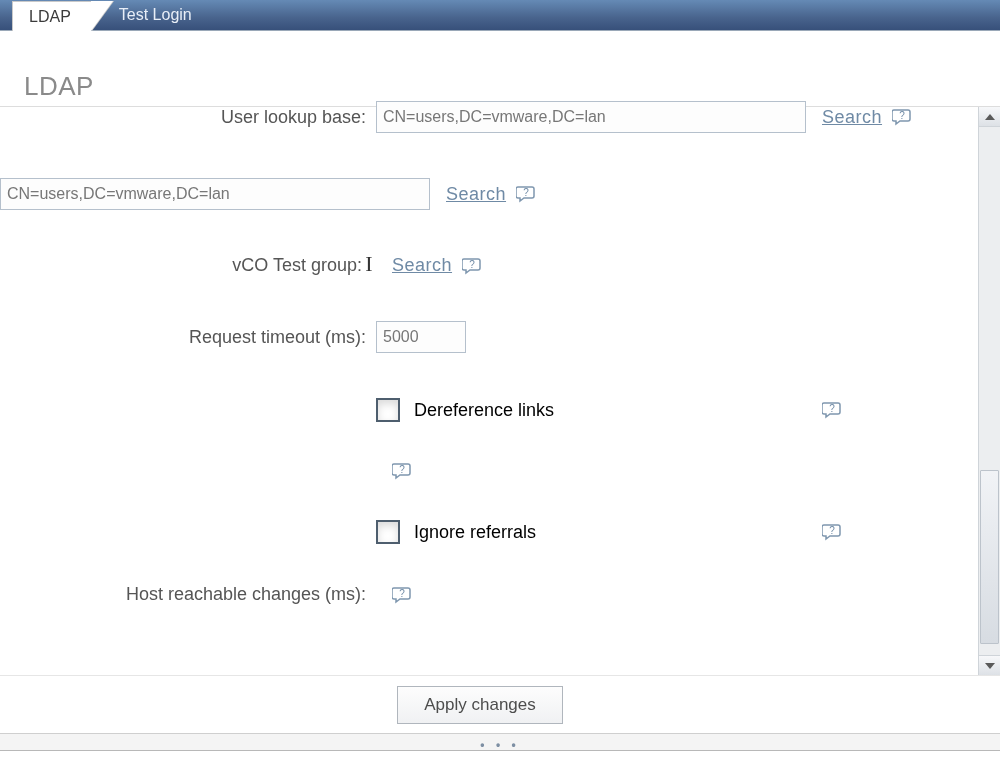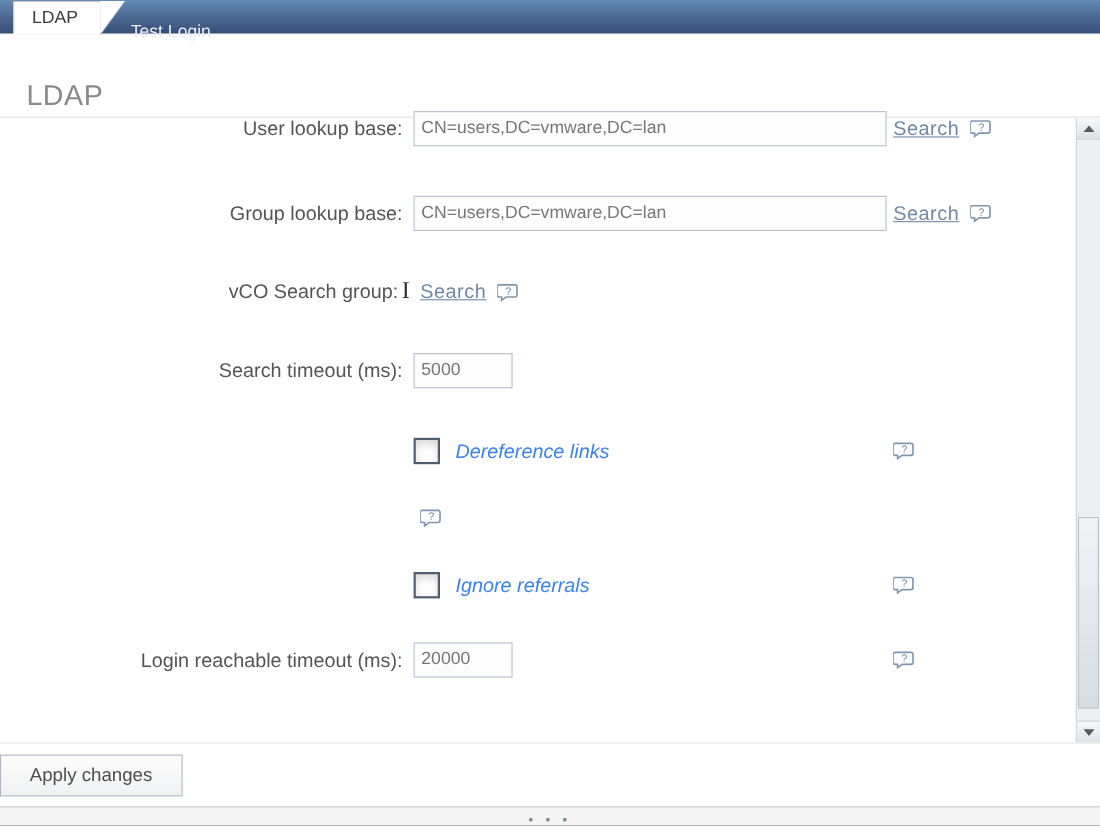--- a/index.html
+++ b/index.html
@@ -46,21 +46,21 @@
     position: absolute;
     top: -1px;
     right: -22px;
     width: 0;
     height: 0;
     border-left: 22px solid #fff;
     border-top: 0;
     border-bottom: 30px solid transparent;
     filter: drop-shadow(1px 0 0 #c9c9c9);
   }
-  .tab.inactive { top: 15px; padding-left: 28px; }
+  .tab.inactive { top: 0; padding-left: 28px; }
 
   
   .page-title {
     padding: 40px 0 4px 24px;
     font-size: 26px;
     color: #8a8a8a;
     letter-spacing: 0.5px;
   }
 
   
@@ -96,20 +96,21 @@
     width: 430px;
     display: flex;
     align-items: center;
   }
   .extra-col {
     width: 120px;
     display: flex;
     align-items: center;
     gap: 10px;
     padding-left: 6px;
+    margin-left: 10px;
   }
   input.text {
     width: 468px;
     height: 32px;
     border: 1px solid #b5c0cc;
     background: #fdfdfd;
     color: #777;
     font-size: 16px;
     padding: 2px 6px;
   }
@@ -134,21 +135,21 @@
   .check-box {
     width: 24px;
     height: 24px;
     border: 2px solid #4e5e6e;
     background: #fff;
     box-shadow: inset 0 4px 8px rgba(0,0,0,0.15);
     margin-right: 14px;
     cursor: pointer;
     flex-shrink: 0;
   }
-  .check-label { font-size: 18px; color: #3b82f6; font-style: italic; }
+  .check-label { font-size: 18px; color: #000000; }
 
   
   .caret-mark {
     display: inline-block;
     width: 14px;
     text-align: center;
     font-size: 22px;
     color: #333;
     font-family: "Times New Roman", serif;
     line-height: 10px;
@@ -193,21 +194,21 @@
   }
   .tri.up { border-bottom: 6px solid #5a5a5a; }
   .tri.down { border-top: 6px solid #5a5a5a; }
 
   
   .apply-bar {
     border-top: 1px solid #e6e6e6;
     height: 58px;
     display: flex;
     align-items: center;
-    justify-content: flex-start;
+    justify-content: center;
     padding-right: 40px;
     background: #fff;
   }
   .apply-btn {
     border: 1px solid #b0b6bd;
     background: linear-gradient(#fdfdfd, #f0f1f3);
     color: #4d4d4d;
     font-size: 17px;
     padding: 8px 26px;
     cursor: pointer;
@@ -266,52 +267,51 @@
         <span class="help-icon">
           <svg viewBox="0 0 20 18" width="20" height="18">
               <path d="M2 2 h14 a2 2 0 0 1 2 2 v7 a2 2 0 0 1 -2 2 h-8 l-4 3 v-3 h-2 a2 2 0 0 1 -2 -2 v-7 a2 2 0 0 1 2 -2 z" fill="none" stroke="#7f97af" stroke-width="1.5"></path>
               <text x="10" y="11" text-anchor="middle" font-size="10" fill="#6f8aa5">?</text>
             </svg>
         </span>
       </div>
     </div>
 
     <div class="form-row">
-      <div class="label-col">Group lookup base:</div>
       <div class="input-col">
         <input class="text" type="text" value="CN=users,DC=vmware,DC=lan" style="">
       </div>
       <div class="extra-col">
         <span class="search-link">Search</span>
         <span class="help-icon">
           <svg viewBox="0 0 20 18" width="20" height="18">
               <path d="M2 2 h14 a2 2 0 0 1 2 2 v7 a2 2 0 0 1 -2 2 h-8 l-4 3 v-3 h-2 a2 2 0 0 1 -2 -2 v-7 a2 2 0 0 1 2 -2 z" fill="none" stroke="#7f97af" stroke-width="1.5"></path>
               <text x="10" y="11" text-anchor="middle" font-size="10" fill="#6f8aa5">?</text>
             </svg>
         </span>
       </div>
     </div>
 
     <div class="form-row">
       <div class="label-col" style="padding-right:0;">
-        <span>vCO Search group:</span><span class="caret-mark">I</span>
+        <span>vCO Test group:</span><span class="caret-mark">I</span>
       </div>
       <div class="extra-col">
         <span class="search-link">Search</span>
         <span class="help-icon">
           <svg viewBox="0 0 20 18" width="20" height="18">
               <path d="M2 2 h14 a2 2 0 0 1 2 2 v7 a2 2 0 0 1 -2 2 h-8 l-4 3 v-3 h-2 a2 2 0 0 1 -2 -2 v-7 a2 2 0 0 1 2 -2 z" fill="none" stroke="#7f97af" stroke-width="1.5"></path>
               <text x="10" y="11" text-anchor="middle" font-size="10" fill="#6f8aa5">?</text>
             </svg>
         </span>
       </div>
     </div>
 
     <div class="form-row">
-      <div class="label-col">Search timeout (ms):</div>
+      <div class="label-col">Request timeout (ms):</div>
       <div class="input-col">
         <input class="text short" type="text" value="5000" style="">
       </div>
       <div class="extra-col"></div>
     </div>
 
     <div class="form-row check-row">
       <div class="label-col"></div>
       <div class="input-col">
         <div class="check-box"></div>
@@ -349,24 +349,21 @@
         <span class="help-icon">
           <svg viewBox="0 0 20 18" width="20" height="18">
               <path d="M2 2 h14 a2 2 0 0 1 2 2 v7 a2 2 0 0 1 -2 2 h-8 l-4 3 v-3 h-2 a2 2 0 0 1 -2 -2 v-7 a2 2 0 0 1 2 -2 z" fill="none" stroke="#7f97af" stroke-width="1.5"></path>
               <text x="10" y="11" text-anchor="middle" font-size="10" fill="#6f8aa5">?</text>
             </svg>
         </span>
       </div>
     </div>
 
     <div class="form-row" style="margin-bottom:10px;">
-      <div class="label-col">Login reachable timeout (ms):</div>
-      <div class="input-col">
-        <input class="text short" type="text" value="20000" style="">
-      </div>
+      <div class="label-col">Host reachable changes (ms):</div>
       <div class="extra-col">
         <span class="help-icon">
           <svg viewBox="0 0 20 18" width="20" height="18">
               <path d="M2 2 h14 a2 2 0 0 1 2 2 v7 a2 2 0 0 1 -2 2 h-8 l-4 3 v-3 h-2 a2 2 0 0 1 -2 -2 v-7 a2 2 0 0 1 2 -2 z" fill="none" stroke="#7f97af" stroke-width="1.5"></path>
               <text x="10" y="11" text-anchor="middle" font-size="10" fill="#6f8aa5">?</text>
             </svg>
         </span>
       </div>
     </div>
 

